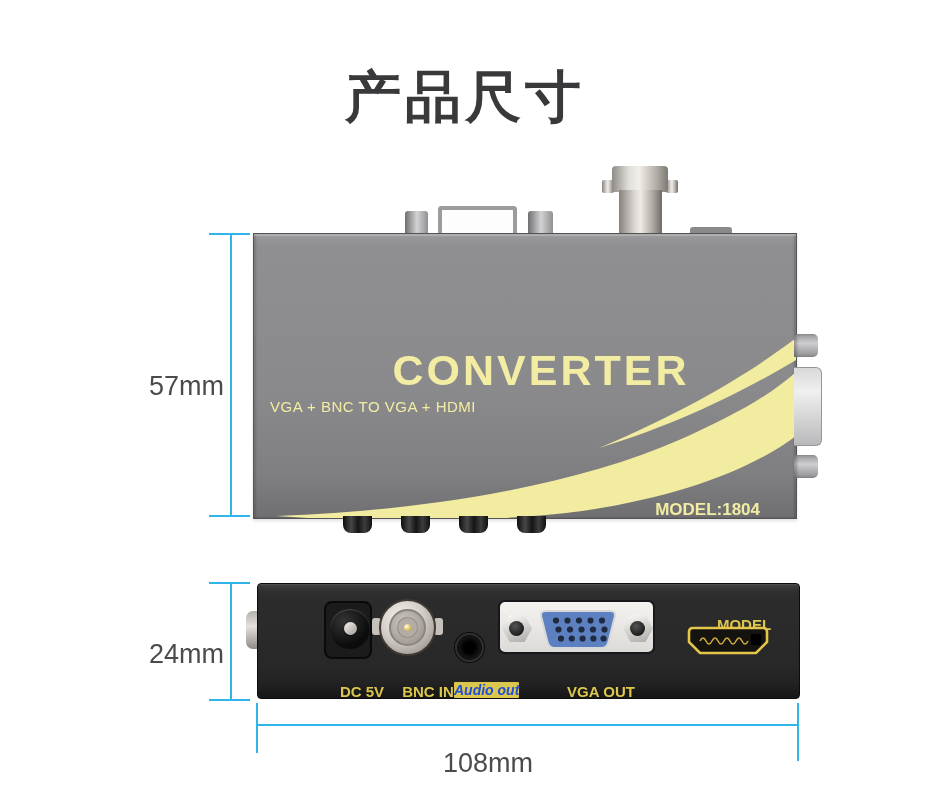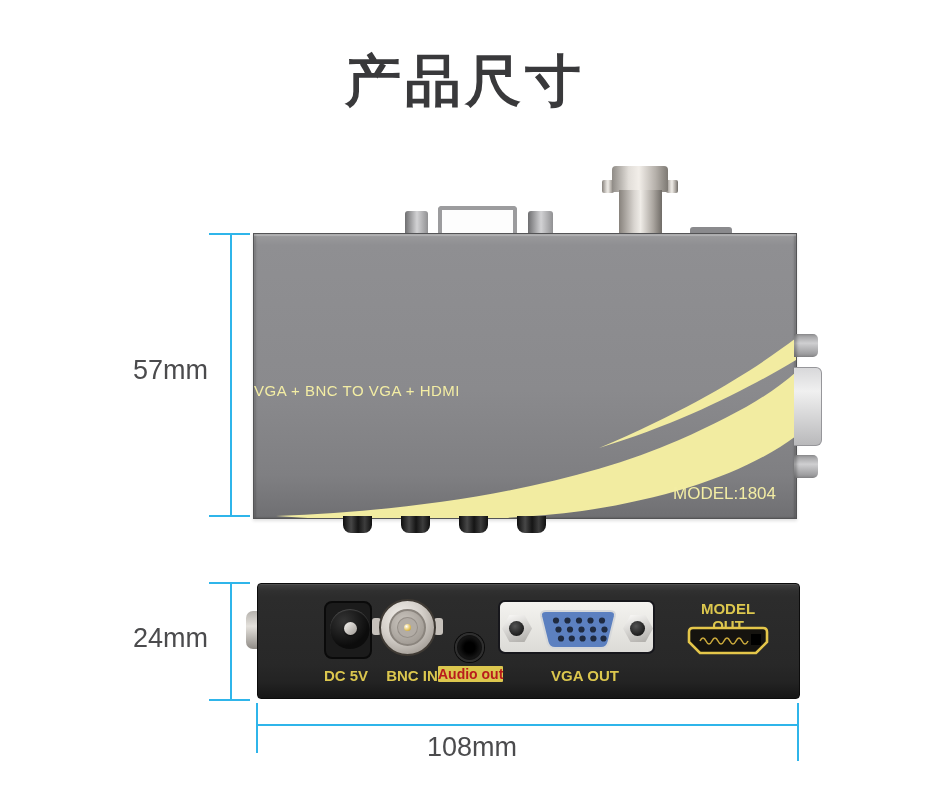--- a/index.html
+++ b/index.html
@@ -46,21 +46,21 @@
   .case{left:253px;top:233px;width:542px;height:284px;overflow:hidden;
         background:linear-gradient(180deg,#9b9b9d 0%,#8f8f92 4%,#8a8a8d 55%,#7f7f82 85%,#6f6f72 100%);
         border:1px solid #545456;
         box-shadow:inset 0 2px 1px rgba(255,255,255,.28),inset -2px 0 2px rgba(0,0,0,.18),
                    inset 2px 0 2px rgba(0,0,0,.15),0 2px 3px rgba(0,0,0,.12);}
   .swoosh{left:0;top:0;width:542px;height:284px;}
   .brand{left:0;top:96px;width:100%;text-align:center;color:#f3eda4;
          font-size:43px;font-weight:700;letter-spacing:3px;}
   .brand-sub{left:0;top:148px;width:100%;text-align:left;color:#f3eda4;
              font-size:15px;font-weight:400;letter-spacing:.5px;}
-  .model{right:20px;top:250px;color:#f3eda4;font-size:17px;font-weight:400;}
+  .model{right:20px;top:250px;color:#f3eda4;font-size:17px;font-weight:700;}
 
   
   .screw{left:794px;width:24px;height:23px;border-radius:0 5px 5px 0;
          background:linear-gradient(180deg,#98989a,#cfcfd1 40%,#8f8f91);
          box-shadow:inset 3px 0 3px rgba(0,0,0,.25);}
   .screw-t{top:334px;} .screw-b{top:455px;}
   .vga-side{left:794px;top:367px;width:27px;height:77px;border-radius:0 6px 6px 0;
             background:linear-gradient(180deg,#d8d8da,#f0f0f0 30%,#b9b9bb);
             border:1px solid #96969a;border-left:none;}
   
@@ -69,22 +69,22 @@
   .f1{left:343px;} .f2{left:401px;} .f3{left:459px;} .f4{left:517px;}
 
   
   .panel{left:257px;top:583px;width:541px;height:114px;border-radius:4px;
          background:linear-gradient(180deg,#424242 0%,#303030 6%,#2c2c2c 12%,#282828 70%,#232323 86%,#161616 100%);
          border:1px solid #0c0c0c;box-shadow:inset 0 1px 0 rgba(255,255,255,.08);}
   .protrusion{left:246px;top:611px;width:13px;height:38px;border-radius:7px 0 0 7px;
               background:linear-gradient(180deg,#b5b2ad,#e4e1dc 40%,#8f8b86);}
   .port-label{top:667px;height:18px;color:#dcc74e;font-size:15px;font-weight:600;text-align:center;}
   .lab-dc{left:306px;width:80px;} .lab-bnc{left:372px;width:80px;} .lab-vga{left:535px;width:100px;}
-  .lab-audio{left:438px;top:666px;background:#dcc74e;color:#b91c1c;font-size:14px;font-weight:600;
-             padding:1px 4px 2px 4px;border-radius:1px;}
+  .lab-audio{left:438px;top:666px;background:#dcc74e;color:#1d4ed8;font-size:14px;font-weight:600;
+             padding:1px 4px 2px 4px;border-radius:1px;font-style:italic;}
   .hdmi-label{left:685px;top:600px;width:86px;text-align:center;color:#dcc74e;font-size:15px;font-weight:600;}
 
   .dc-outer{left:324px;top:601px;width:48px;height:58px;border-radius:8px;box-sizing:border-box;
             background:#1b1b1b;border:2px solid #0a0a0a;}
   .dc-circle{left:330px;top:609px;width:40px;height:40px;border-radius:50%;
              background:radial-gradient(circle at 35% 30%,#343434,#0c0c0c 65%);
              box-shadow:inset 0 1px 1px rgba(255,255,255,.18);}
   .dc-pin{left:344px;top:622px;width:13px;height:13px;border-radius:50%;
           background:linear-gradient(135deg,#f7f5f1,#9e9a94);box-shadow:0 1px 2px rgba(0,0,0,.6);}
 
@@ -110,21 +110,21 @@
        clip-path:polygon(25% 0%,75% 0%,100% 50%,75% 100%,25% 100%,0% 50%);
        background:linear-gradient(160deg,#fdfcfa,#aba9a5);}
   .hex-l{left:2px;} .hex-r{left:123px;}
   .hex-hole{left:7px;top:6px;width:15px;height:15px;border-radius:50%;
             background:radial-gradient(circle at 40% 35%,#555,#1d1d1d 70%);}
   .dsub{left:37px;top:7px;width:82px;height:41px;}
 
   .hdmi-port{left:687px;top:626px;width:82px;height:31px;}
 
   
-  .t{margin:0;padding:0;}
+  .t{margin:16px;padding:0;}
 </style>
 </head>
 <body>
 
 <div class="canvas">
 
   <h1 class="abs title t">产品尺寸</h1>
 
   <div>
 
@@ -141,20 +141,21 @@
       <div class="abs post post-r"></div>
     </div>
     <div class="abs edge-tab"></div>
 
     <div class="abs case">
       <svg class="abs swoosh" viewBox="0 0 542 284" preserveAspectRatio="none">
         <path d="M22 282 C 170 277, 320 252, 425 206 C 478 183, 518 160, 542 138
                  L 542 202 C 498 235, 425 263, 328 277 C 226 290, 105 288, 22 282 Z" fill="#f2eca1"></path>
         <path d="M542 104 C 505 132, 448 170, 345 214 C 432 188, 502 150, 542 126 Z" fill="#f2eca1"></path>
       </svg>
+      <div class="abs brand t">CONVERTER</div>
       <div class="abs brand-sub t">VGA + BNC TO VGA + HDMI</div>
       <div class="abs model t">MODEL:1804</div>
     </div>
 
     <div class="abs screw screw-t"></div>
     <div class="abs vga-side"></div>
     <div class="abs screw screw-b"></div>
 
     <div class="abs foot f1"></div>
     <div class="abs foot f2"></div>

